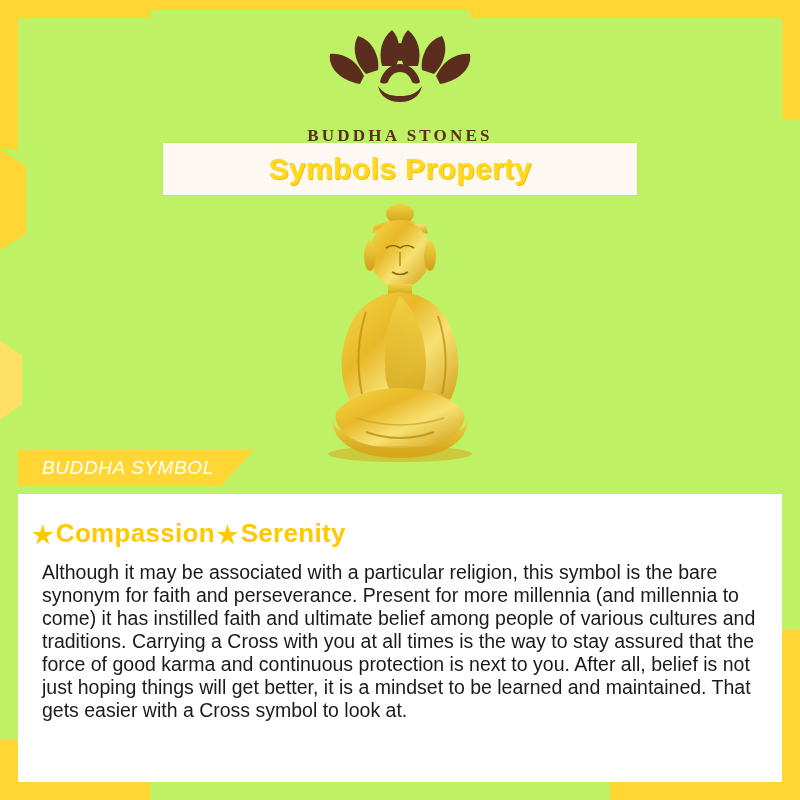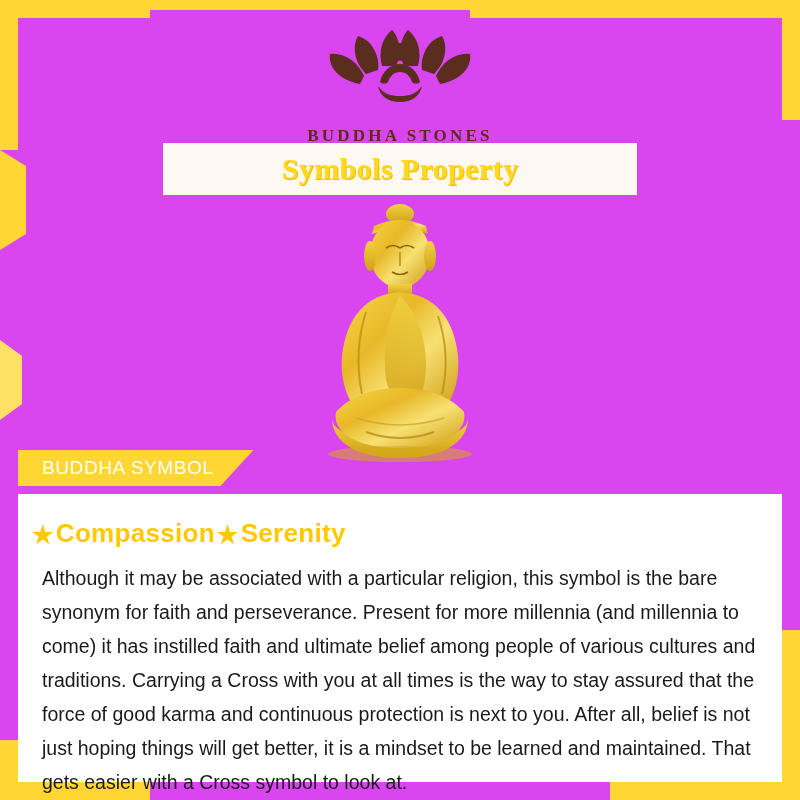--- a/index.html
+++ b/index.html
@@ -11,21 +11,21 @@
     height: 800px;
     font-family: "Liberation Sans", sans-serif;
     background: #ffffff;
     overflow: hidden;
   }
 
   .poster {
     position: relative;
     width: 800px;
     height: 800px;
-    background: #d946ef;
+    background: #bef264;
     overflow: hidden;
   }
 
   
   .corner {
     position: absolute;
     background: #ffd633;
   }
   
   .corner-tl-v { left: 0; top: 0; width: 18px; height: 150px; }
@@ -106,21 +106,21 @@
     display: flex;
     align-items: center;
     justify-content: center;
   }
   .title-text {
     font-size: 30px;
     font-weight: bold;
     color: #ffd81f;
     text-shadow: 1px 1px 0 #f0c000;
     letter-spacing: 0.4px;
-    font-family: Liberation Serif, serif;
+    font-family: Liberation Sans, sans-serif;
   }
 
   
   .figure-area {
     position: absolute;
     left: 0;
     right: 0;
     top: 196px;
     height: 300px;
     display: flex;
@@ -138,20 +138,21 @@
     background: #ffd633;
     display: flex;
     align-items: center;
     clip-path: polygon(0 0, 100% 0, 86% 100%, 0 100%);
   }
   .ribbon-text {
     font-size: 19px;
     color: #ffffff;
     letter-spacing: 0.6px;
     font-family: "Liberation Sans", sans-serif;
+    font-style: italic;
   }
 
   
   .body-panel {
     position: absolute;
     left: 18px;
     right: 18px;
     top: 494px;
     bottom: 18px;
     background: #ffffff;
@@ -173,21 +174,21 @@
     color: #ffc800;
     font-size: 24px;
     vertical-align: -1px;
   }
   .keywords .kw {
     margin: 0 2px;
   }
 
   .body-text {
     font-size: 19.5px;
-    line-height: 34px;
+    line-height: 23px;
     color: #1a1a1a;
     font-family: "Liberation Sans", sans-serif;
     text-align: left;
     padding: 0 10px;
   }
 </style>
 </head>
 <body>
 
 <div class="poster">

